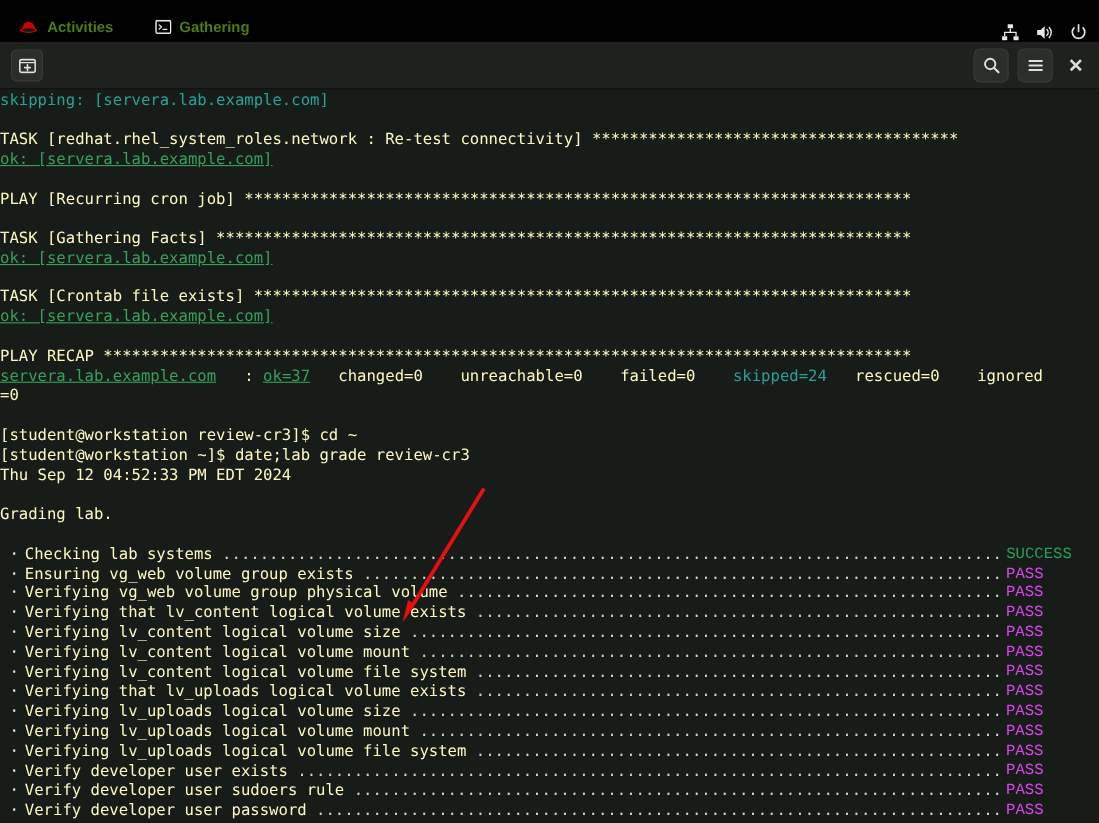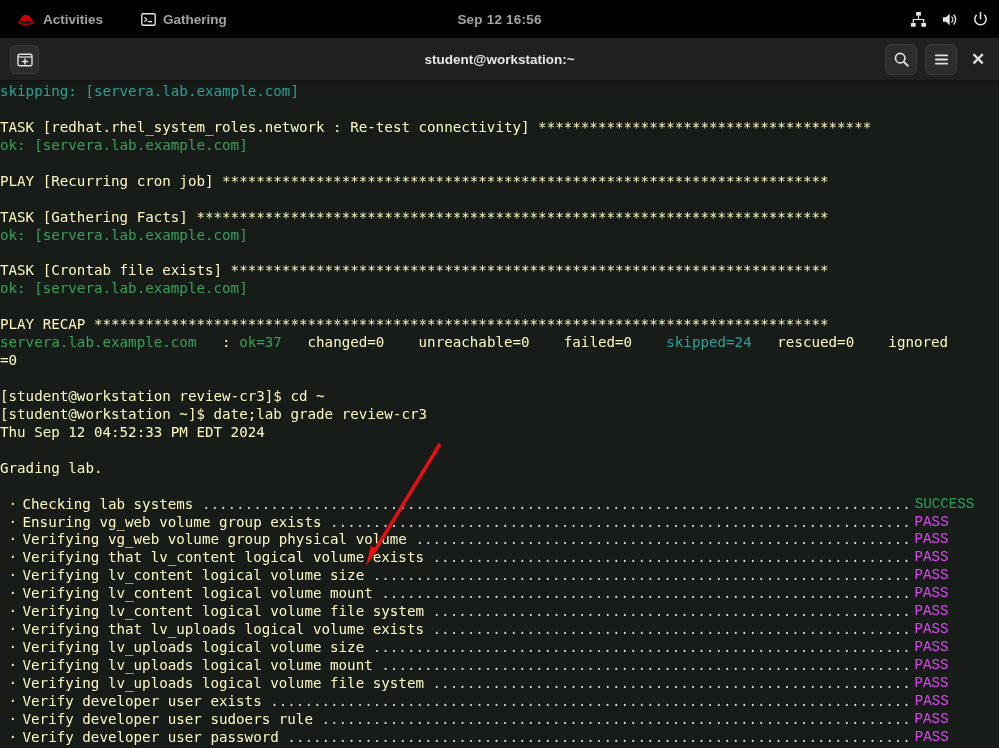--- a/index.html
+++ b/index.html
@@ -15,22 +15,22 @@
   }
 
   
   #topbar {
     position: absolute;
     left: 0; top: 0;
     width: 999px;
     height: 38px;
     background: #000000;
     display: flex;
-    align-items: center;
-    color: #a3a3a3;
+    align-items: flex-end;
+    color: #4d7c0f;
     font-size: 13.5px;
     font-weight: bold;
   }
   .tb-item {
     display: flex;
     align-items: center;
     gap: 7px;
     padding: 0 9px;
     height: 28px;
     border-radius: 4px;
@@ -118,21 +118,21 @@
     font-size: 14.2px;
     line-height: 17.95px;
     color: #e8e8e8;
     padding-top: 2px;
     box-sizing: border-box;
     white-space: pre;
   }
   .ln { height: 17.95px; white-space: pre; }
   .c-white  { color: #fef9c3; }
   .c-cyan   { color: #2aa198; }
-  .c-green  { color: #37a05a; }
+  .c-green  { color: #37a05a; text-decoration: underline; }
   .c-blue   { color: #d946ef; }
   .c-sgreen { color: #24a05a; }
 
   .chk { display: flex; }
   .chk .bullet { width: 14px; flex: none; }
   .chk .name { flex: none; }
   .chk .fill { flex: none; overflow: hidden; color: #d4d4d4; }
   .chk .res { flex: none; font-family: Liberation Mono, monospace; }
 
   
@@ -163,21 +163,20 @@
         <svg class="term-ico" viewBox="0 0 16 14">
           <rect x="0.8" y="0.8" width="14.4" height="12.4" rx="1.6" fill="none" stroke="#e6e6e6" stroke-width="1.5"></rect>
           <path d="M4 5 L6.2 7 L4 9" fill="none" stroke="#e6e6e6" stroke-width="1.3" stroke-linecap="round" stroke-linejoin="round"></path>
           <line x1="7.6" y1="9.3" x2="11.5" y2="9.3" stroke="#e6e6e6" stroke-width="1.3" stroke-linecap="round"></line>
         </svg>
       </span>
       <span>Gathering</span>
     </div>
   </div>
 
-  <div id="topbar-center">Sep 12  16:56</div>
 
   <div id="topbar-right">
     <span>
       <svg class="sys-ico" viewBox="0 0 18 18">
         <rect x="6.4" y="1" width="5.2" height="4" rx="0.6" fill="#e6e6e6"></rect>
         <rect x="1" y="12.6" width="5" height="4" rx="0.6" fill="#e6e6e6"></rect>
         <rect x="12" y="12.6" width="5" height="4" rx="0.6" fill="#e6e6e6"></rect>
         <path d="M9 5.2 V9 M3.5 12.4 V9 H14.5 V12.4" fill="none" stroke="#e6e6e6" stroke-width="1.25"></path>
       </svg>
     </span>
@@ -202,21 +201,20 @@
     <div class="hb-btn">
       <svg width="16" height="15" viewBox="0 0 16 15">
         <rect x="1" y="2.2" width="14" height="11.6" rx="1.6" fill="none" stroke="#e0e0e0" stroke-width="1.4"></rect>
         <line x1="1" y1="5" x2="15" y2="5" stroke="#e0e0e0" stroke-width="1.2"></line>
         <line x1="8" y1="7" x2="8" y2="12" stroke="#e0e0e0" stroke-width="1.5" stroke-linecap="round"></line>
         <line x1="5.5" y1="9.5" x2="10.5" y2="9.5" stroke="#e0e0e0" stroke-width="1.5" stroke-linecap="round"></line>
       </svg>
     </div>
   </div>
 
-  <div id="hb-title">student@workstation:~</div>
 
   <div id="hb-right">
     <div class="hb-rbtn">
       <svg width="17" height="17" viewBox="0 0 18 18">
         <circle cx="7.6" cy="7.6" r="5" fill="none" stroke="#e0e0e0" stroke-width="1.8"></circle>
         <line x1="11.4" y1="11.4" x2="15.6" y2="15.6" stroke="#e0e0e0" stroke-width="2" stroke-linecap="round"></line>
       </svg>
     </div>
     <div class="hb-rbtn">
       <svg width="17" height="15" viewBox="0 0 18 16">

